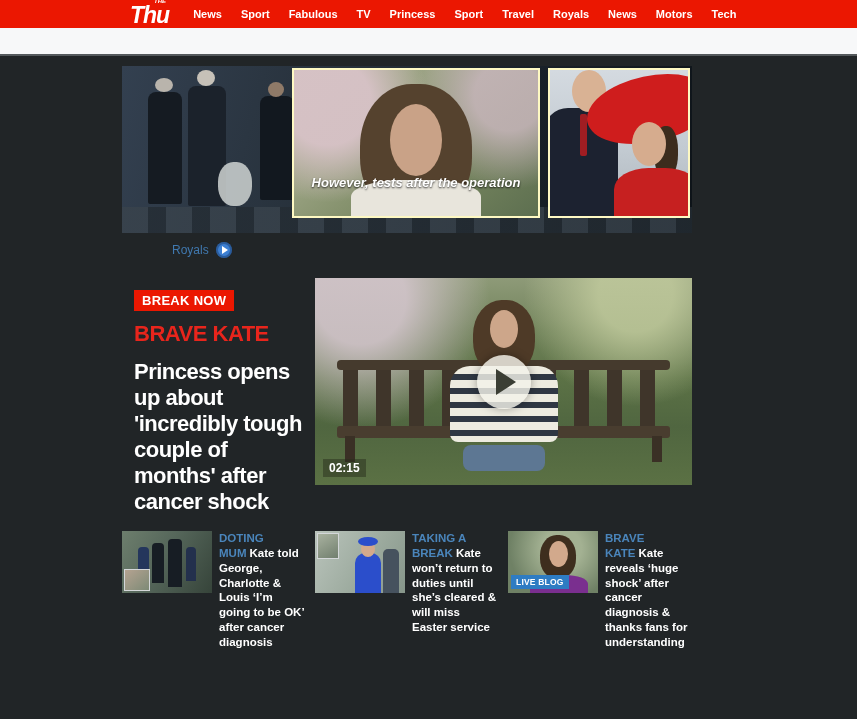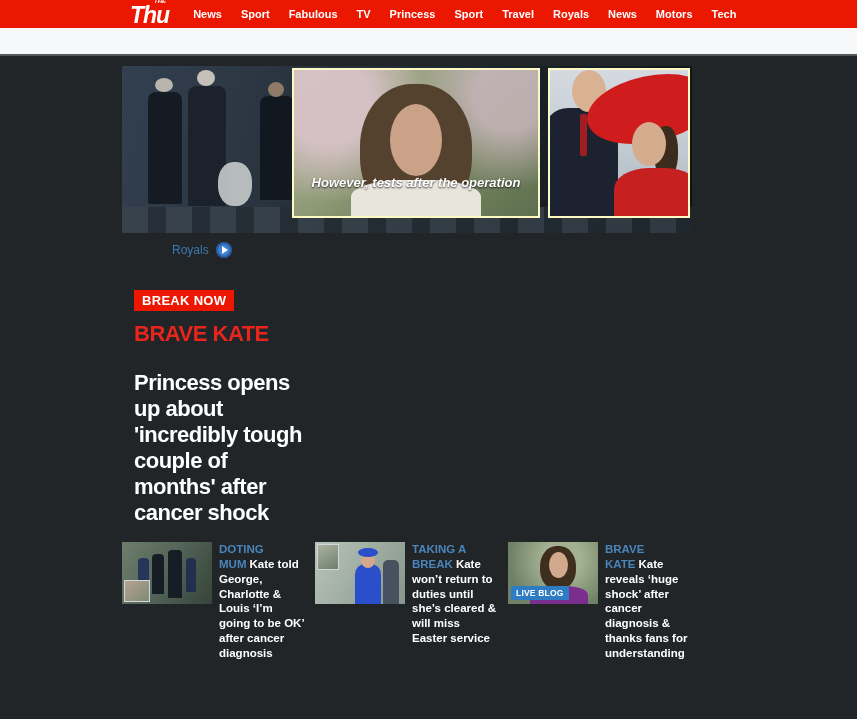--- a/index.html
+++ b/index.html
@@ -100,21 +100,21 @@
     margin-left:2px; }
 
   
   .watch { display:flex; margin-top:20px; }
   .watch-left { width:193px; padding:12px 10px 0 12px; }
   .watch-badge { display:inline-block; background:#eb1701; color:#fff;
     font-size:13px; font-weight:bold; padding:3px 8px; letter-spacing:.3px; }
   .watch-kicker { color:#e8251c; font-size:22px; font-weight:bold; margin-top:10px;
     letter-spacing:-.5px; cursor:pointer; }
   .watch-headline { color:#fff; font-size:22px; font-weight:bold; line-height:1.18;
-    margin-top:23px; letter-spacing:-.5px; cursor:pointer; }
+    margin-top:12px; letter-spacing:-.5px; cursor:pointer; }
 
   .video { position:relative; width:377px; height:207px; overflow:hidden;
     cursor:pointer; background:
       radial-gradient(circle at 12% 10%, rgba(216,200,210,.85) 0 12%, rgba(216,200,210,0) 34%),
       radial-gradient(circle at 85% 8%, rgba(197,206,160,.8) 0 10%, rgba(197,206,160,0) 30%),
       linear-gradient(180deg,#8e9a78 0%,#71835b 25%,#5c7246 48%,#506640 72%,#5b7144 100%); }
   .bench { position:absolute; left:22px; right:22px; top:82px; height:96px; }
   .bench-backrail { position:absolute; top:0; left:0; right:0; height:10px;
     background:#453a2d; border-radius:4px; }
   .bench-slats { position:absolute; top:10px; left:6px; right:6px; bottom:30px;
@@ -253,20 +253,37 @@
     </div>
   </article>
 
   <section class="watch">
     <div class="watch-left">
       <span class="watch-badge">BREAK NOW</span>
       <h2 class="watch-kicker">BRAVE KATE</h2>
       <h3 class="watch-headline">Princess opens up about 'incredibly tough couple of months' after cancer shock</h3>
     </div>
 
+    <div class="video">
+      <div class="bench">
+        <div class="bench-backrail"></div>
+        <div class="bench-slats"></div>
+        <div class="bench-seat"></div>
+        <div class="bench-leg leg-l"></div>
+        <div class="bench-leg leg-r"></div>
+      </div>
+      <div class="kate-hair"></div>
+      <div class="kate-face"></div>
+      <div class="kate-torso"></div>
+      <div class="kate-jeans"></div>
+      <div class="video-play">
+        <span class="tri-dark"></span>
+      </div>
+      <span class="timestamp">02:15</span>
+    </div>
   </section>
 
   <section class="cards">
 
     <article class="card">
       <div class="card-top">
         <div class="thumb thumb1">
           <div class="t1-fig t1a"></div>
             <div class="t1-fig t1b"></div>
           <div class="t1-fig t1c"></div>

